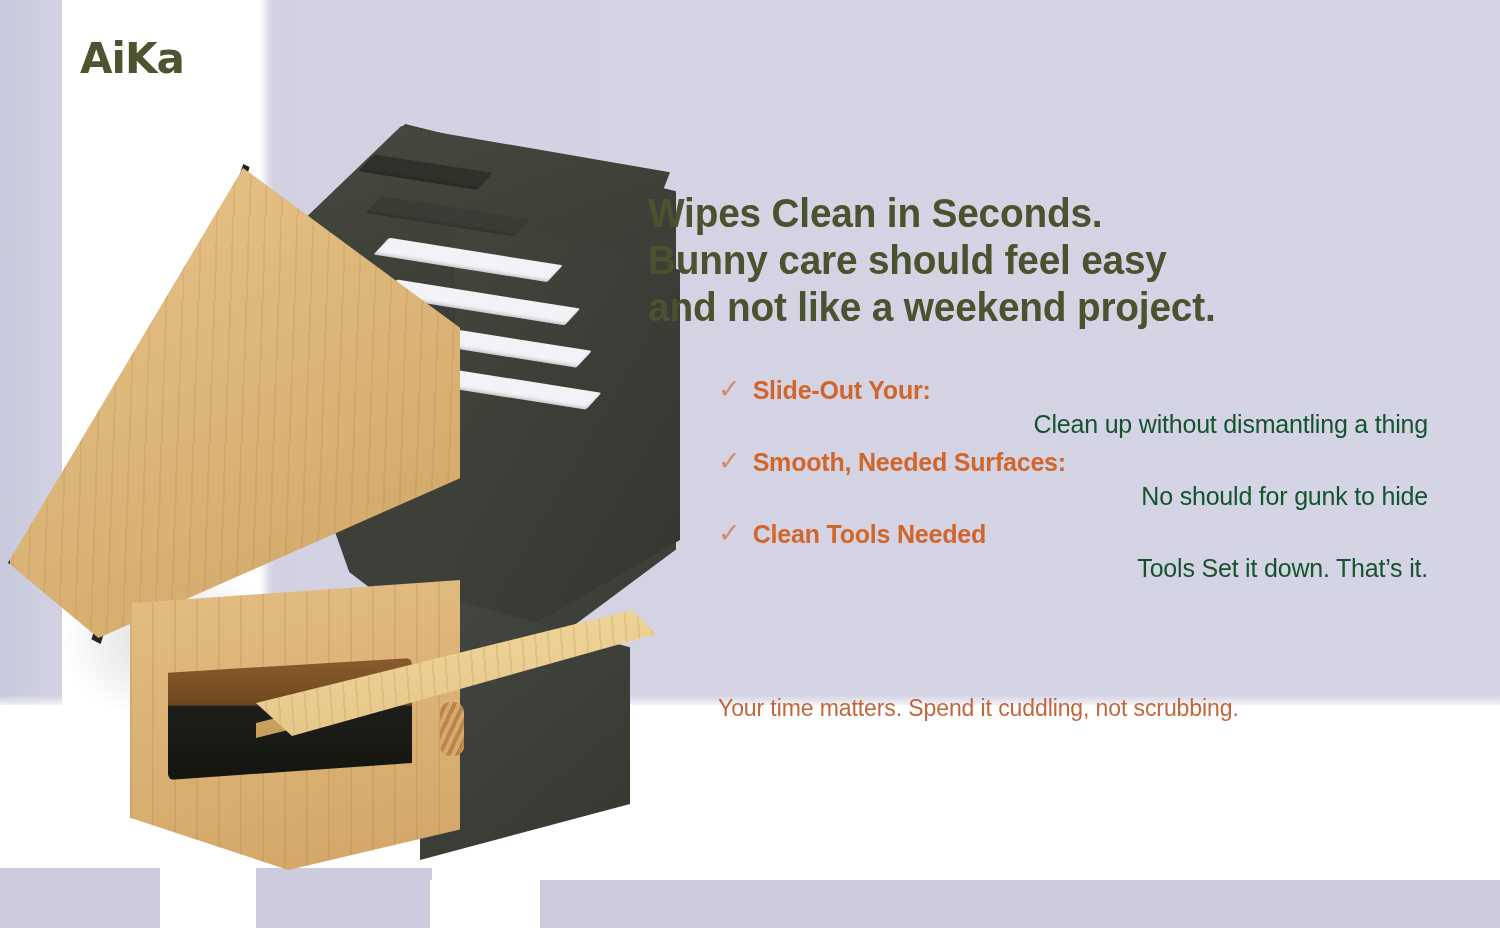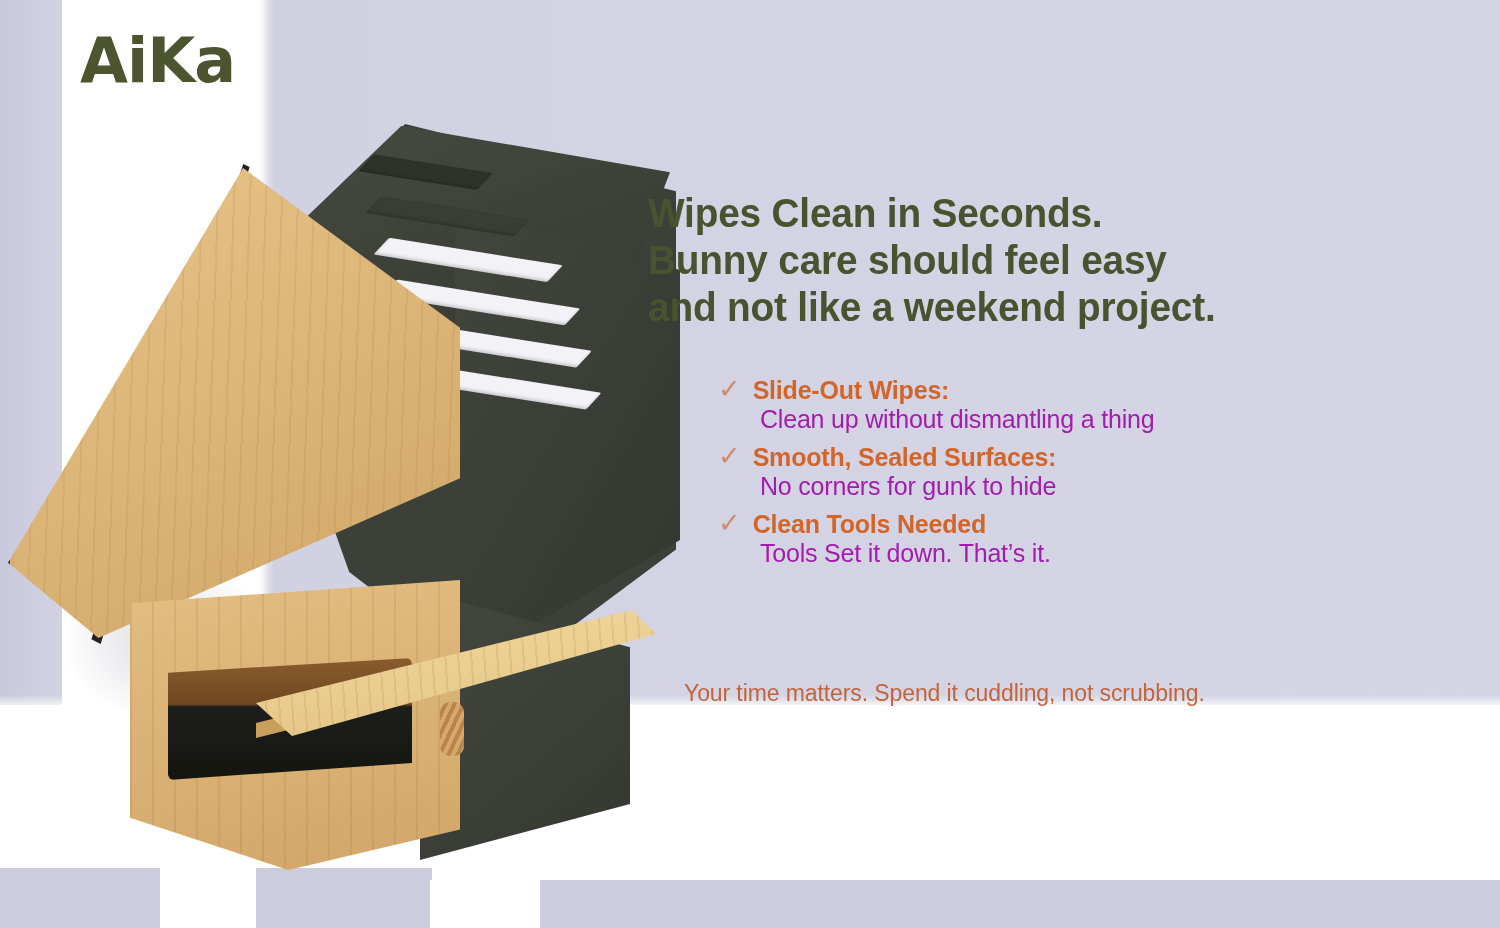--- a/index.html
+++ b/index.html
@@ -139,22 +139,22 @@
   }
   .shadow-soft{
     position:absolute; left:60px; top:452px; width:220px; height:160px;
     background:radial-gradient(ellipse at center, rgba(90,90,110,.22), rgba(255,255,255,0) 70%);
   }
 
   
   #logo{ position:absolute; left:80px; top:30px; z-index:5; }
   #logo .logo-text{
     font-family:"DejaVu Sans", sans-serif;
-    font-size:62px; font-weight:700; letter-spacing:-1px;
-    color:#4c5430; line-height:1;
+    font-size:42px; font-weight:700; letter-spacing:-1px;
+    color:#4c5430; line-height:1;margin-top:8px;
   }
 
   
   #copy{ position:absolute; left:648px; top:190px; width:780px; z-index:5; }
 
   .headline{
     color:#4a522f;
     font-weight:700;
     font-size:40px;
     line-height:1.18;
@@ -171,26 +171,26 @@
     display:flex; align-items:baseline; gap:12px;
   }
   .check{
     color:#d08a66; font-size:27px; line-height:1; font-weight:400;
     transform:translateY(-1px);
   }
   .feat-title{
     color:#d2652a; font-weight:700; font-size:25px; letter-spacing:-0.2px;
   }
   .feat-sub{
-    color:#a21caf; font-size:25px; margin-left:42px; 
-    margin-bottom:9px; letter-spacing:-0.2px;
+    color:#14532d; font-size:25px; margin-left:42px; margin-top:5px;
+    margin-bottom:9px; letter-spacing:-0.2px;text-align:right;
   }
 
   .footer{
-    margin-top:108px; margin-left:36px;
+    margin-top:108px; margin-left:70px;
     color:#c2653c; font-size:23px; line-height:1.55; letter-spacing:-0.1px;
   }
 </style>
 </head>
 <body>
 
 <div id="bg">
   <div class="band-lav-base"></div>
   <div class="stripe-lav-far-left"></div>
   <div class="stripe-white-left"></div>
@@ -236,31 +236,31 @@
     <div>Wipes Clean in Seconds.</div>
     <div>Bunny care should feel easy</div>
     <div>and not like a weekend project.</div>
   </div>
 
   <div class="features">
 
     <div class="feature">
       <div class="feat-head">
         <span class="check">✓</span>
-        <span class="feat-title">Slide-Out Wipes:</span>
+        <span class="feat-title">Slide-Out Your:</span>
       </div>
       <div class="feat-sub">Clean up without dismantling a thing</div>
     </div>
 
     <div class="feature">
       <div class="feat-head">
         <span class="check">✓</span>
-        <span class="feat-title">Smooth, Sealed Surfaces:</span>
+        <span class="feat-title">Smooth, Needed Surfaces:</span>
       </div>
-      <div class="feat-sub">No corners for gunk to hide</div>
+      <div class="feat-sub">No should for gunk to hide</div>
     </div>
 
     <div class="feature">
       <div class="feat-head">
         <span class="check">✓</span>
         <span class="feat-title">Clean Tools Needed</span>
       </div>
       <div class="feat-sub">Tools Set it down. That’s it.</div>
     </div>
 

